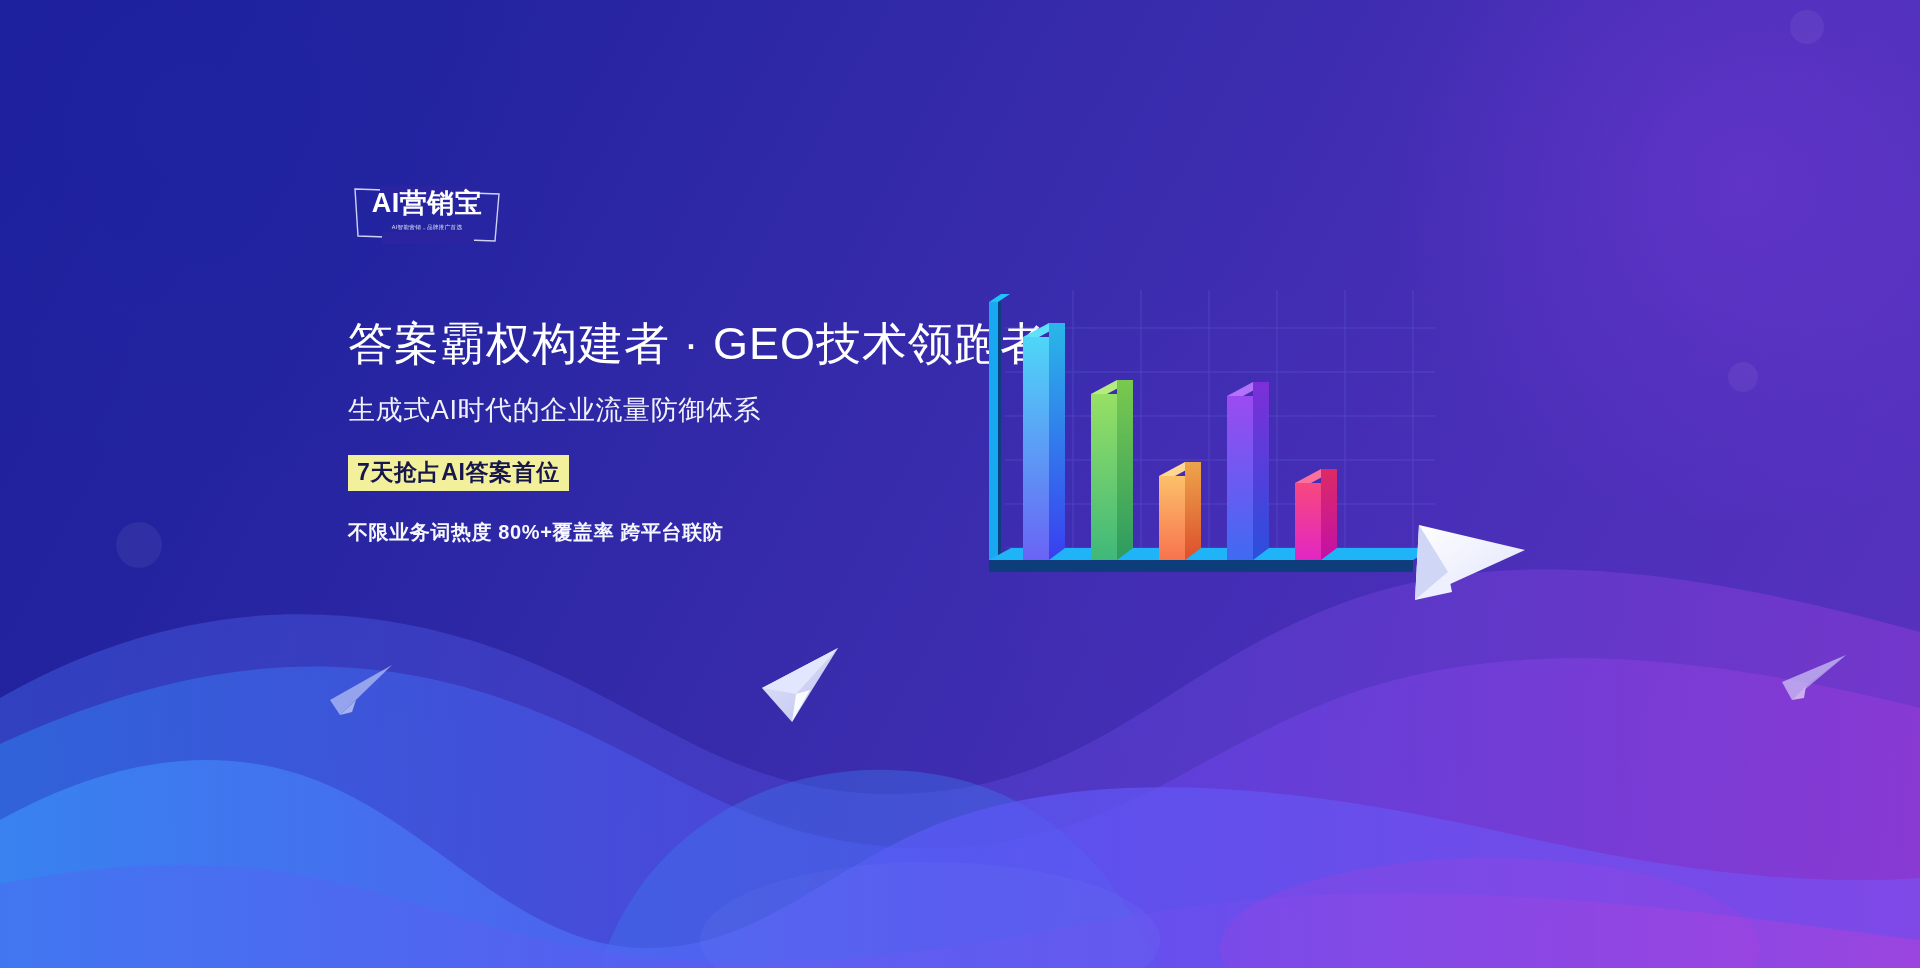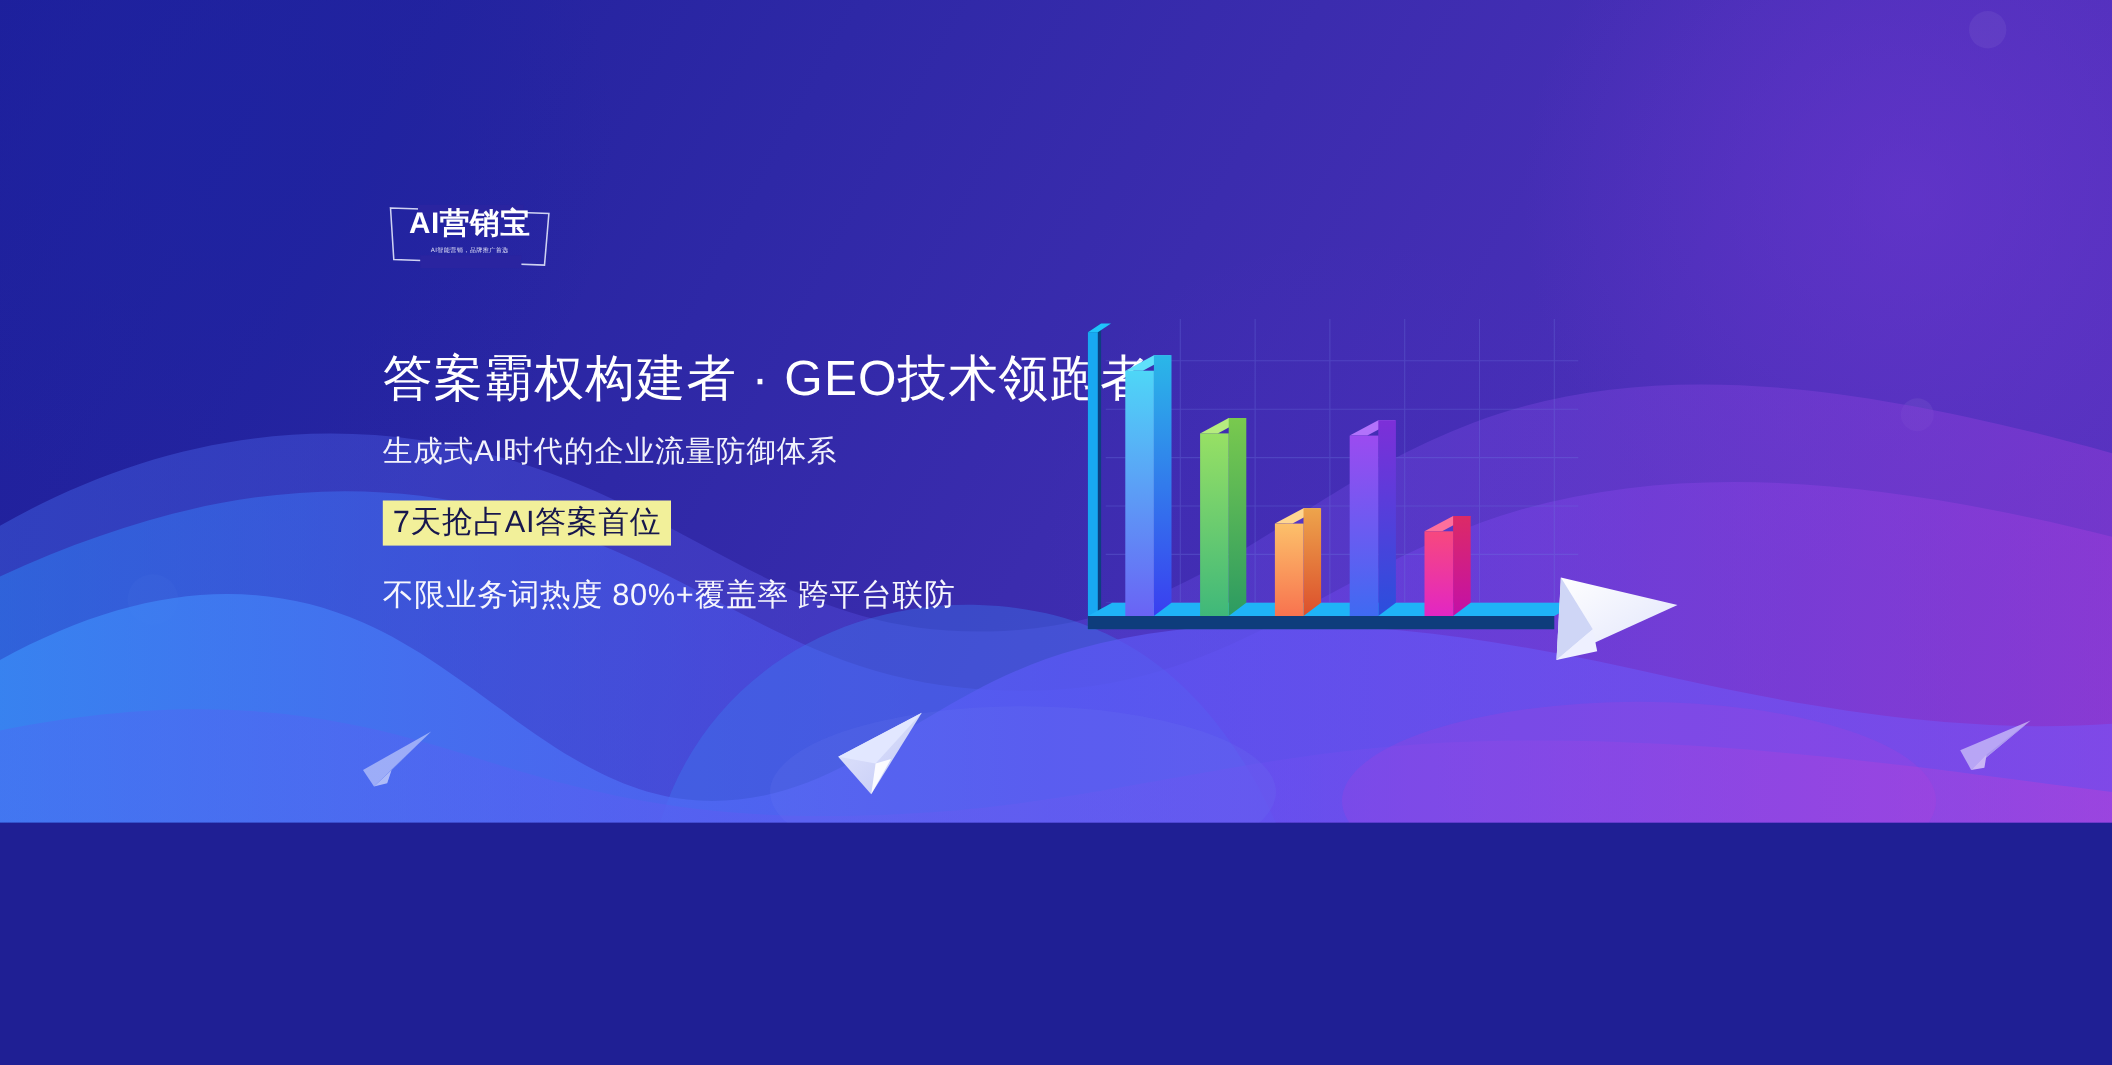--- a/index.html
+++ b/index.html
@@ -7,21 +7,21 @@
     margin: 0;
     padding: 0;
     background: #1f1f94;
   }
   body {
     font-family: "Liberation Sans", "DejaVu Sans", sans-serif;
   }
   .stage {
     position: relative;
     width: 1920px;
-    height: 748px;
+    height: 968px;
     overflow: hidden;
     background: linear-gradient(118deg, #1d1f9b 0%, #24239f 18%, #2e28a6 34%, #3b2cae 52%, #4a2fb8 72%, #5331bd 88%, #5a33c0 100%);
   }
 
   
   .glow {
     position: absolute;
     border-radius: 50%;
     pointer-events: none;
   }
@@ -102,31 +102,31 @@
     letter-spacing: .6px;
     white-space: nowrap;
     margin: 0 0 30px 0;
     line-height: 1.1;
   }
   .highlight-row { margin: 0 0 30px 0; }
   .highlight {
     display: inline-block;
     background: #f2f09a;
     color: #17174d;
-    font-size: 28px;
-    font-weight: 400;
+    font-size: 23px;
+    font-weight: 700;
     letter-spacing: .6px;
     padding: 5px 9px 6px 9px;
     line-height: 1.05;
     white-space: nowrap;
   }
   .lastline {
     color: #f6f6fd;
-    font-size: 28px;
-    font-weight: 400;
+    font-size: 20px;
+    font-weight: 700;
     letter-spacing: .6px;
     white-space: nowrap;
     margin: 0;
     line-height: 1.1;
   }
 
   
   .chart {
     position: absolute;
     left: 975px;

